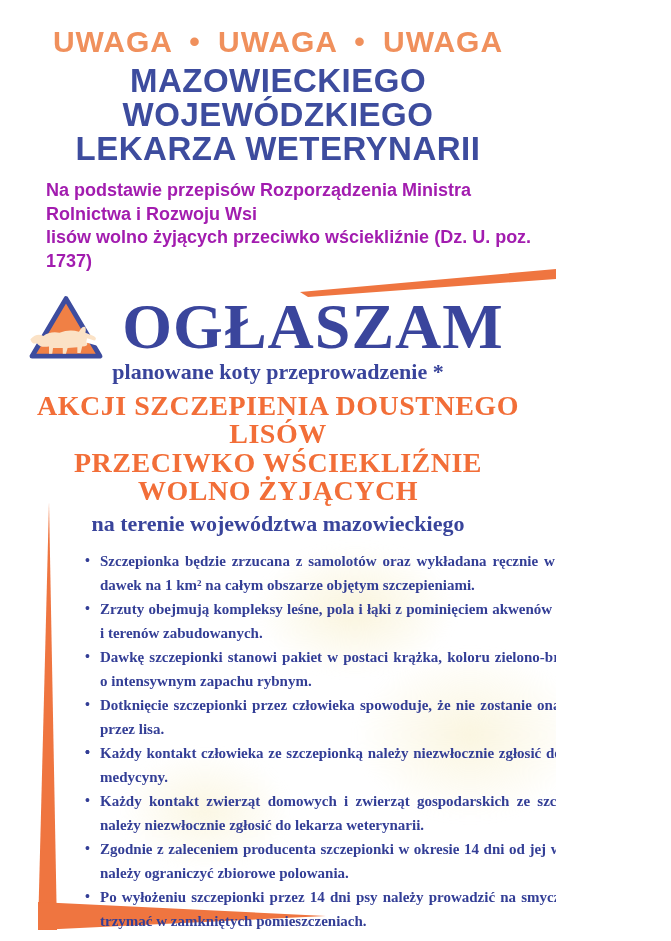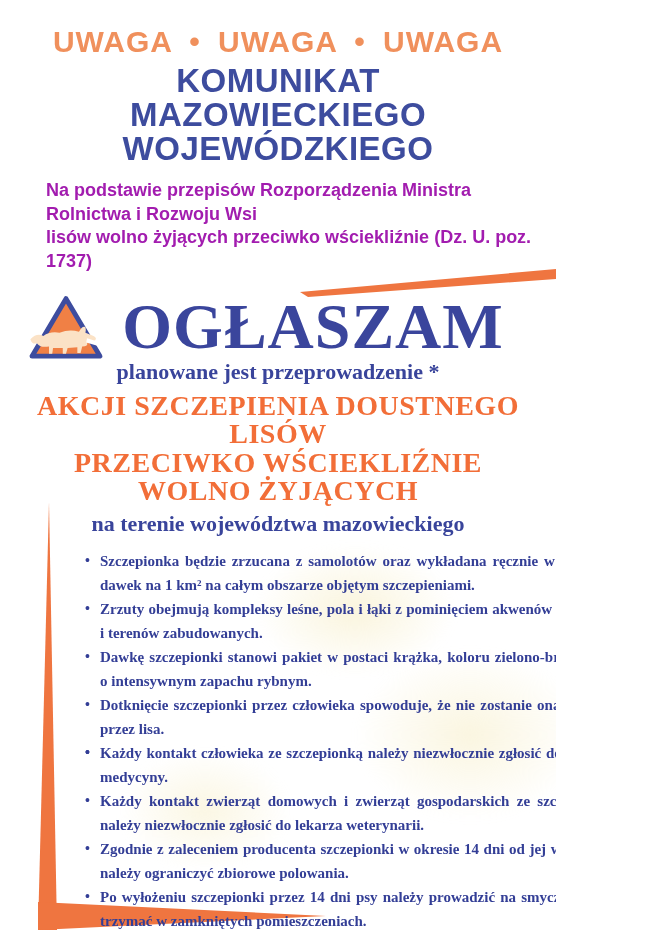--- a/index.html
+++ b/index.html
@@ -78,41 +78,41 @@
   <svg class="frame" width="671" height="941" viewBox="0 0 671 941">
     <polygon points="300,292 634,262 637,273 308,297" fill="#EF7540"></polygon>
     <polygon points="617,264 637,263 628,686" fill="#EF7540"></polygon>
     <polygon points="49,502 57,930 38,930" fill="#EF7540"></polygon>
     <polygon points="38,902 326,916 38,930" fill="#EF7540"></polygon>
   </svg>
 
   <div class="attention">UWAGA • UWAGA • UWAGA</div>
 
   <div class="title-block">
-    <div class="title-line">KOMUNIKAT</div>
     <div class="title-line">MAZOWIECKIEGO WOJEWÓDZKIEGO</div>
+    <div class="title-line">LEKARZA WETERYNARII</div>
   </div>
 
   <div class="legal">
     <div>Na podstawie przepisów Rozporządzenia Ministra Rolnictwa i Rozwoju Wsi</div>
     <div>lisów wolno żyjących przeciwko wściekliźnie (Dz. U. poz. 1737)</div>
   </div>
 
   <div class="announce-row">
     <svg class="triangle-icon" width="84" height="68" viewBox="0 0 100 84">
       <path d="M50 7 L92 78 L8 78 Z" fill="#F08045" stroke="#3D4C9E" stroke-width="6" stroke-linejoin="round"></path>
       <path d="M6 57 Q14 49 22 53 Q30 47 42 49 Q55 44 66 48 Q70 40 74 42 Q75 46 74 49
                L84 53 Q90 56 84 60 L76 61 Q78 66 70 66 L68 74 L64 74 L64 67 L52 68
                L50 75 L46 75 L46 68 L34 68 L33 75 L29 75 L29 66 Q18 68 14 62 Q8 64 6 57 Z" fill="#FBE2C6"></path>
       <polygon points="76,56 93,61 92,66 75,61" fill="#ffffff"></polygon>
     </svg>
     <div class="announce-word">OGŁASZAM</div>
   </div>
 
-  <div class="announce-sub" style="margin-top:0;">planowane jest przeprowadzenie *</div>
+  <div class="announce-sub" style="margin-top:0;">planowane koty przeprowadzenie *</div>
 
   <div class="campaign">
     <div class="campaign-line">AKCJI SZCZEPIENIA DOUSTNEGO LISÓW</div>
     <div class="campaign-line">PRZECIWKO WŚCIEKLIŹNIE</div>
     <div class="campaign-line">WOLNO ŻYJĄCYCH</div>
   </div>
 
   <div class="territory">na terenie województwa mazowieckiego</div>
 
   <ul class="bullets">

